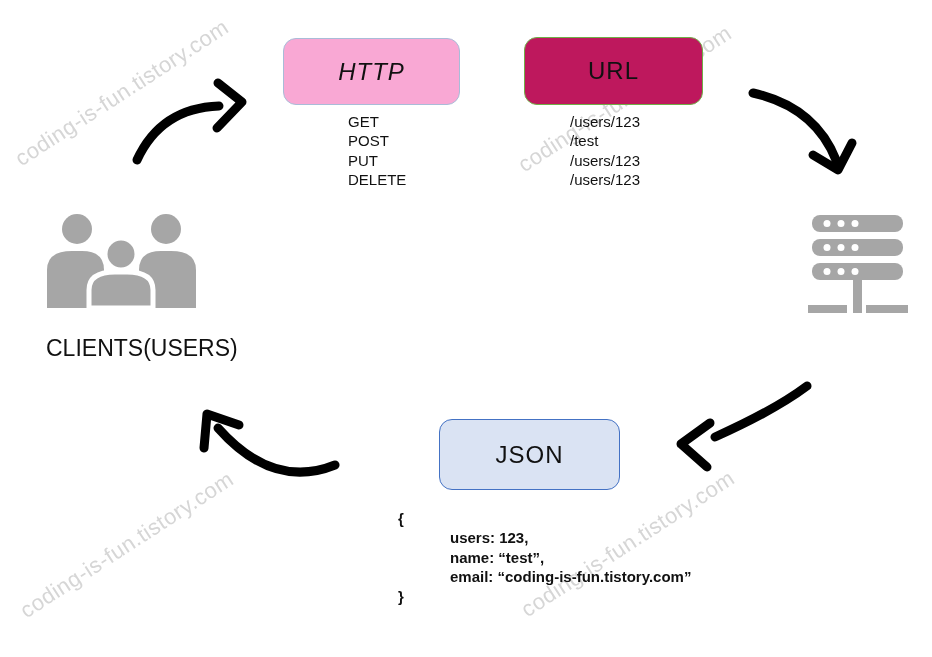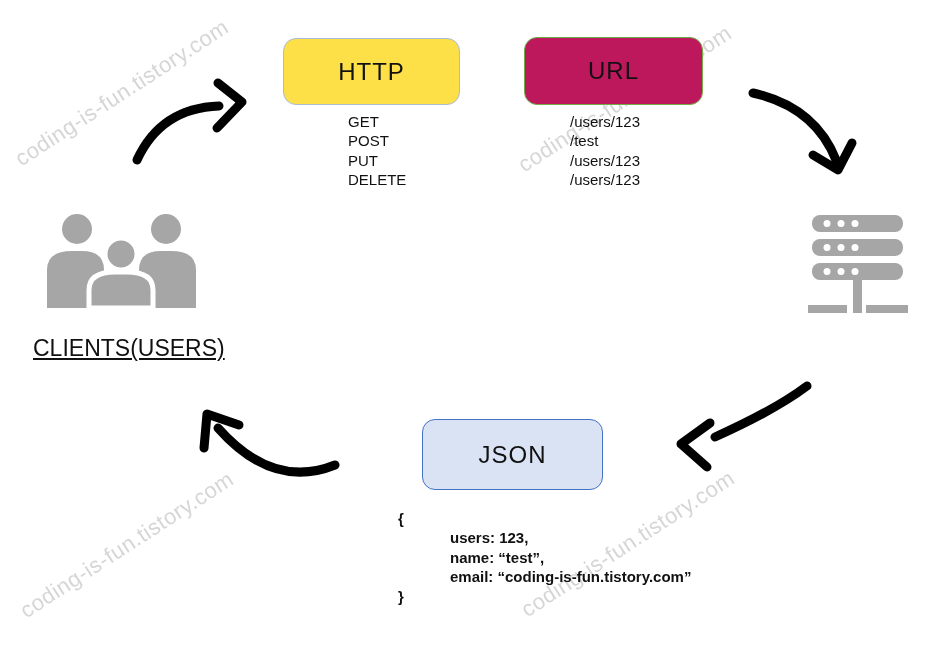--- a/index.html
+++ b/index.html
@@ -11,35 +11,35 @@
     position:absolute;width:250px;text-align:center;white-space:nowrap;
     font-size:22px;color:#d6d6d6;transform:rotate(-33deg);
     font-family:"Liberation Sans",sans-serif;letter-spacing:.5px;
     z-index:1;user-select:none;
   }
   .node-box{
     position:absolute;display:flex;align-items:center;justify-content:center;
     border-radius:13px;z-index:5;
   }
   .node-title{font-size:24px;letter-spacing:1px;color:#111;}
-  #http-box{left:283px;top:38px;width:175px;height:65px;background:#fde047;border:1.5px solid #A9BCD8;}
+  #http-box{left:283px;top:38px;width:175px;height:65px;background:#f9a8d4;border:1.5px solid #A9BCD8;font-style:italic;}
   #url-box{left:524px;top:37px;width:177px;height:66px;background:#be185d;border:1.5px solid #70AD47;}
-  #json-box{left:422px;top:419px;width:179px;height:69px;background:#DAE3F3;border:1.5px solid #4472C4;}
+  #json-box{left:439px;top:419px;width:179px;height:69px;background:#DAE3F3;border:1.5px solid #4472C4;}
   .item-list{
     position:absolute;font-size:15px;font-weight:400;line-height:19.3px;z-index:5;
   }
   #http-items{left:348px;top:112px;}
   #url-items{left:570px;top:112px;}
   #json-code{
     position:absolute;left:398px;top:509px;font-size:15px;font-weight:600;
     line-height:19.4px;z-index:5;
   }
   #json-code .indent{padding-left:52px;}
   .big-label{position:absolute;font-size:23px;color:#111;z-index:5;white-space:nowrap;}
-  #clients-label{left:33px;top:335px;text-decoration:underline;}
+  #clients-label{left:46px;top:335px;}
   #api-server-label{left:791px;top:334px;}
   .icon-wrap{position:absolute;z-index:4;}
   .arrow{position:absolute;z-index:3;}
   .arrow path,.arrow polyline{fill:none;stroke:#000;stroke-width:9;stroke-linecap:round;stroke-linejoin:round;}
 </style>
 </head>
 <body>
 
 <div id="stage">
 

